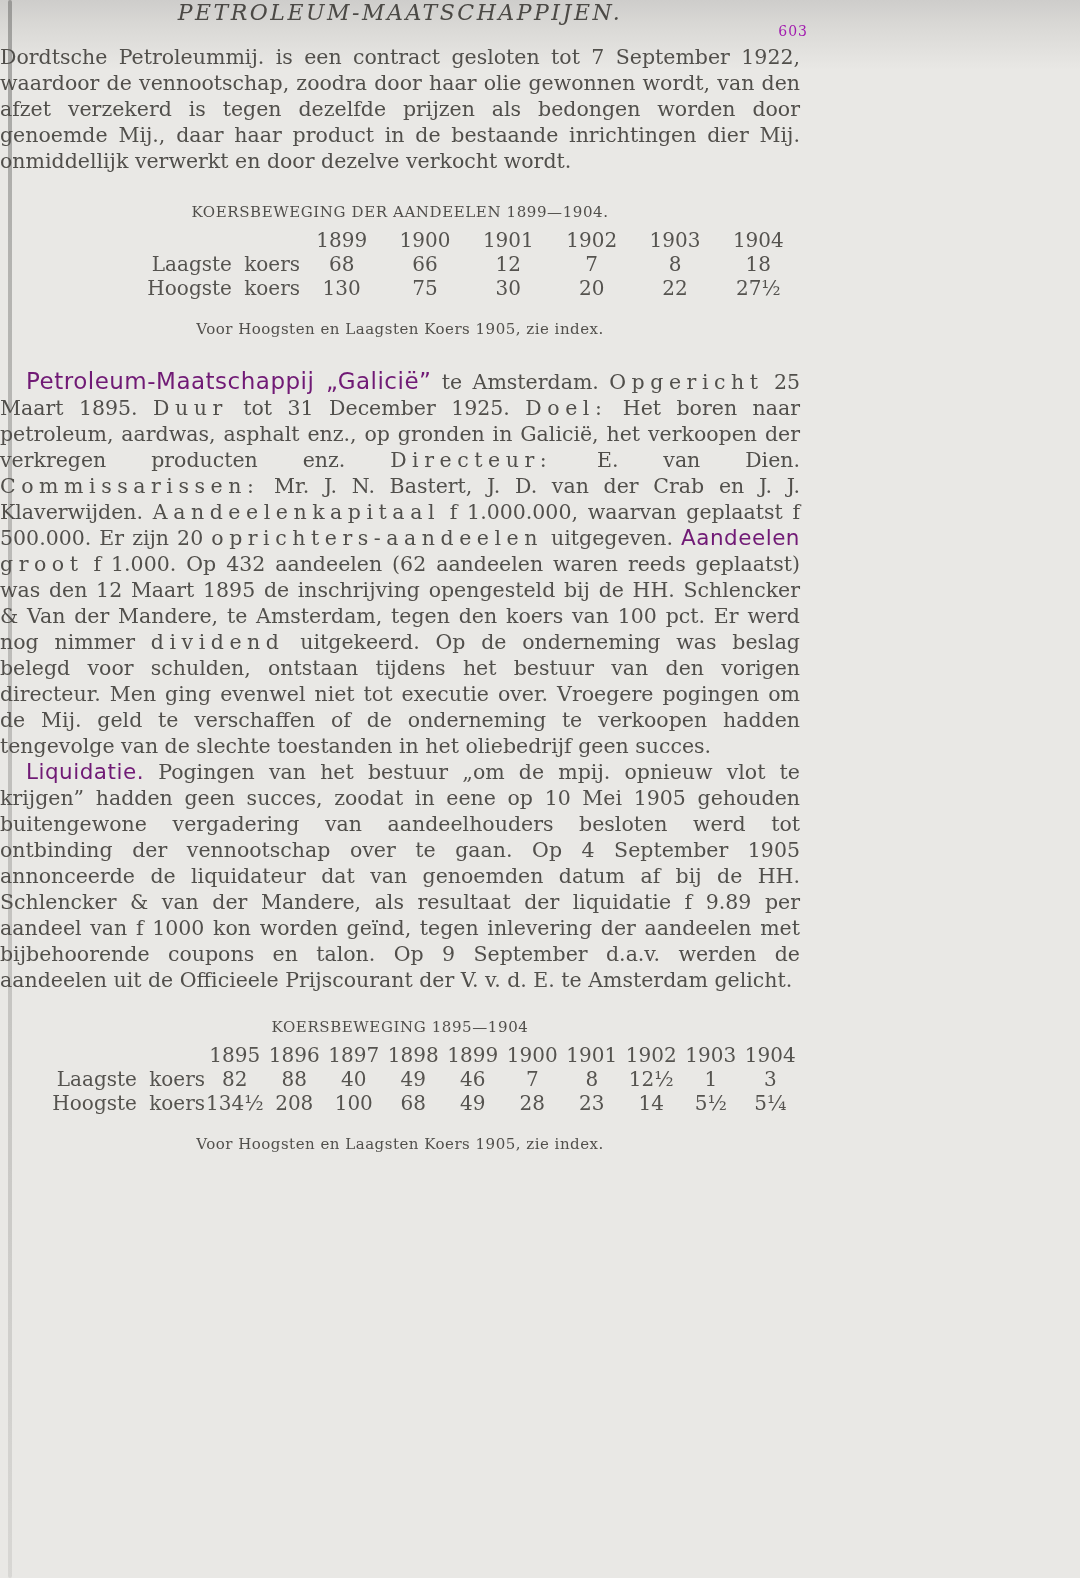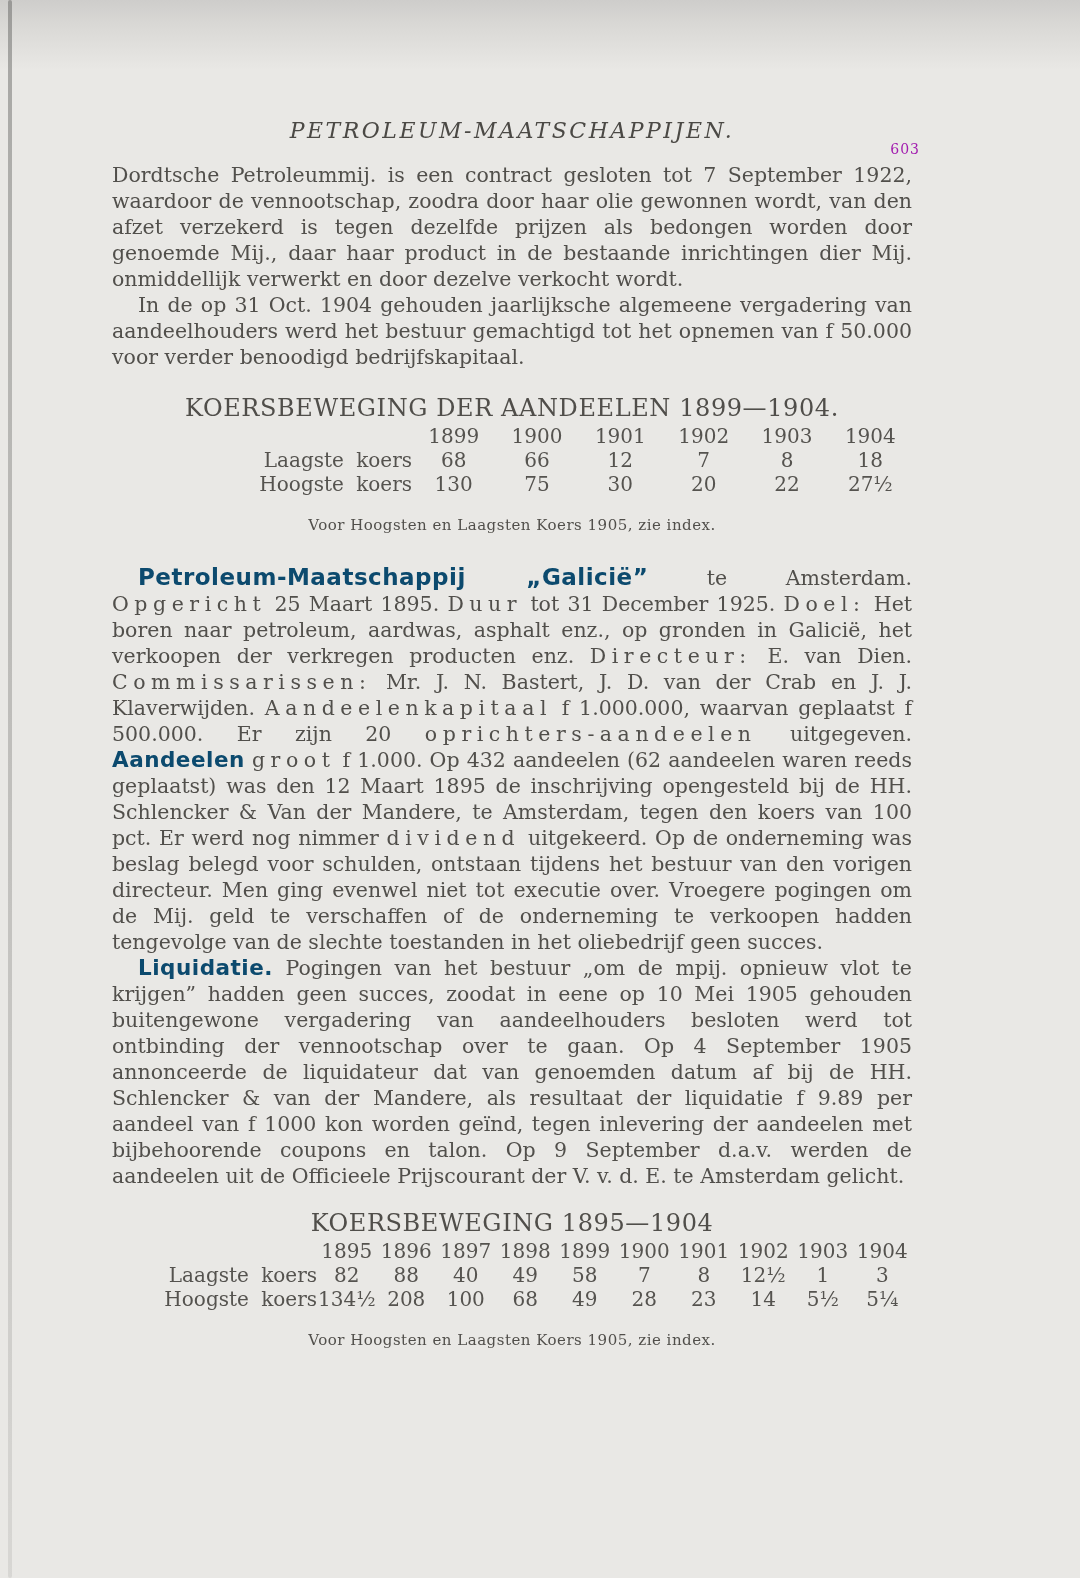--- a/index.html
+++ b/index.html
@@ -14,46 +14,46 @@
     background:linear-gradient(180deg,#cecdcb 0%,#d9d8d5 35%,rgba(233,232,229,0) 100%);
     pointer-events:none;
   }
   .scan-left-crease{
     position:absolute;left:8px;top:0;bottom:0;width:4px;
     background:linear-gradient(180deg,#6e6e6c 0%,#8a8a87 18%,#9c9b98 45%,#b3b2af 75%,#cbcac7 100%);
     opacity:.55;border-radius:2px;filter:blur(.4px);
     pointer-events:none;
   }
   .page{
-    position:relative;width:800px;margin-left:112px;padding-top:118px;
+    position:relative;width:800px;
   }
   .running-head{
     position:relative;text-align:center;line-height:26px;
   }
   .running-title{
     font-style:italic;font-size:22px;letter-spacing:2.5px;color:#4b4945;
   }
   .page-num{
     position:absolute;right:-8px;top:18px;font-size:14px;letter-spacing:1px;color:#a21caf;
   }
   .para{
     font-size:20.5px;line-height:26px;text-align:justify;margin:0;color:#514f4b;
   }
   .p-first{margin-top:16px;}
   .indent{text-indent:26px;}
   .seg{}
   .sperr{letter-spacing:.27em;}
   .bold-sans{
     font-family:"DejaVu Sans","Liberation Sans",sans-serif;
-    font-weight:bold;color:#0c4a6e;font-size:21.5px;letter-spacing:.5px;
+    font-weight:normal;color:#701a75;font-size:21.5px;letter-spacing:.5px;
   }
   .bold-sans.lead{font-size:23px;}
   .koers{margin-top:26px;font-size:20px;color:#55534f;}
   .koers .table-title{
-    text-align:center;font-size:24px;line-height:24px;letter-spacing:.6px;
+    text-align:center;font-size:15px;line-height:24px;letter-spacing:.6px;
     margin-bottom:4px;color:#504e4a;
   }
   .trow{display:grid;line-height:24px;}
   .t1 .trow{grid-template-columns:300px repeat(6,1fr);}
   .t2 .trow{grid-template-columns:205px repeat(10,1fr);}
   .tlabel{text-align:right;word-spacing:6px;}
   .tcell{text-align:center;}
   .note{
     margin-top:16px;text-align:center;font-size:15px;line-height:26px;letter-spacing:.5px;
   }
@@ -68,21 +68,20 @@
 
 <div class="page">
 
   <div class="running-head">
     <span class="running-title">PETROLEUM-MAATSCHAPPIJEN.</span>
     <span class="page-num">603</span>
   </div>
 
   <p class="para p-first">Dordtsche Petroleummij. is een contract gesloten tot 7 September 1922, waardoor de vennootschap, zoodra door haar olie gewonnen wordt, van den afzet verzekerd is tegen dezelfde prijzen als bedongen worden door genoemde Mij., daar haar product in de bestaande inrichtingen dier Mij. onmiddellijk verwerkt en door dezelve verkocht wordt.</p>
 
-  <p class="para indent">In de op 31 Oct. 1904 gehouden jaarlijksche algemeene vergadering van aandeelhouders werd het bestuur gemachtigd tot het opnemen van f 50.000 voor verder benoodigd bedrijfskapitaal.</p>
 
   <div class="koers t1">
     <div class="table-title">KOERSBEWEGING DER AANDEELEN 1899—1904.</div>
     <div class="trow">
       <div class="tlabel"></div>
       <div class="tcell">1899</div>
       <div class="tcell">1900</div>
       <div class="tcell">1901</div>
       <div class="tcell">1902</div>
       <div class="tcell">1903</div>
@@ -132,21 +131,21 @@
       <div class="tcell">1902</div>
       <div class="tcell">1903</div>
       <div class="tcell">1904</div>
     </div>
     <div class="trow">
       <div class="tlabel">Laagste koers</div>
       <div class="tcell">82</div>
       <div class="tcell">88</div>
       <div class="tcell">40</div>
       <div class="tcell">49</div>
-      <div class="tcell">58</div>
+      <div class="tcell">46</div>
       <div class="tcell">7</div>
       <div class="tcell">8</div>
       <div class="tcell">12½</div>
       <div class="tcell">1</div>
       <div class="tcell">3</div>
     </div>
     <div class="trow">
       <div class="tlabel">Hoogste koers</div>
       <div class="tcell">134½</div>
       <div class="tcell">208</div>

